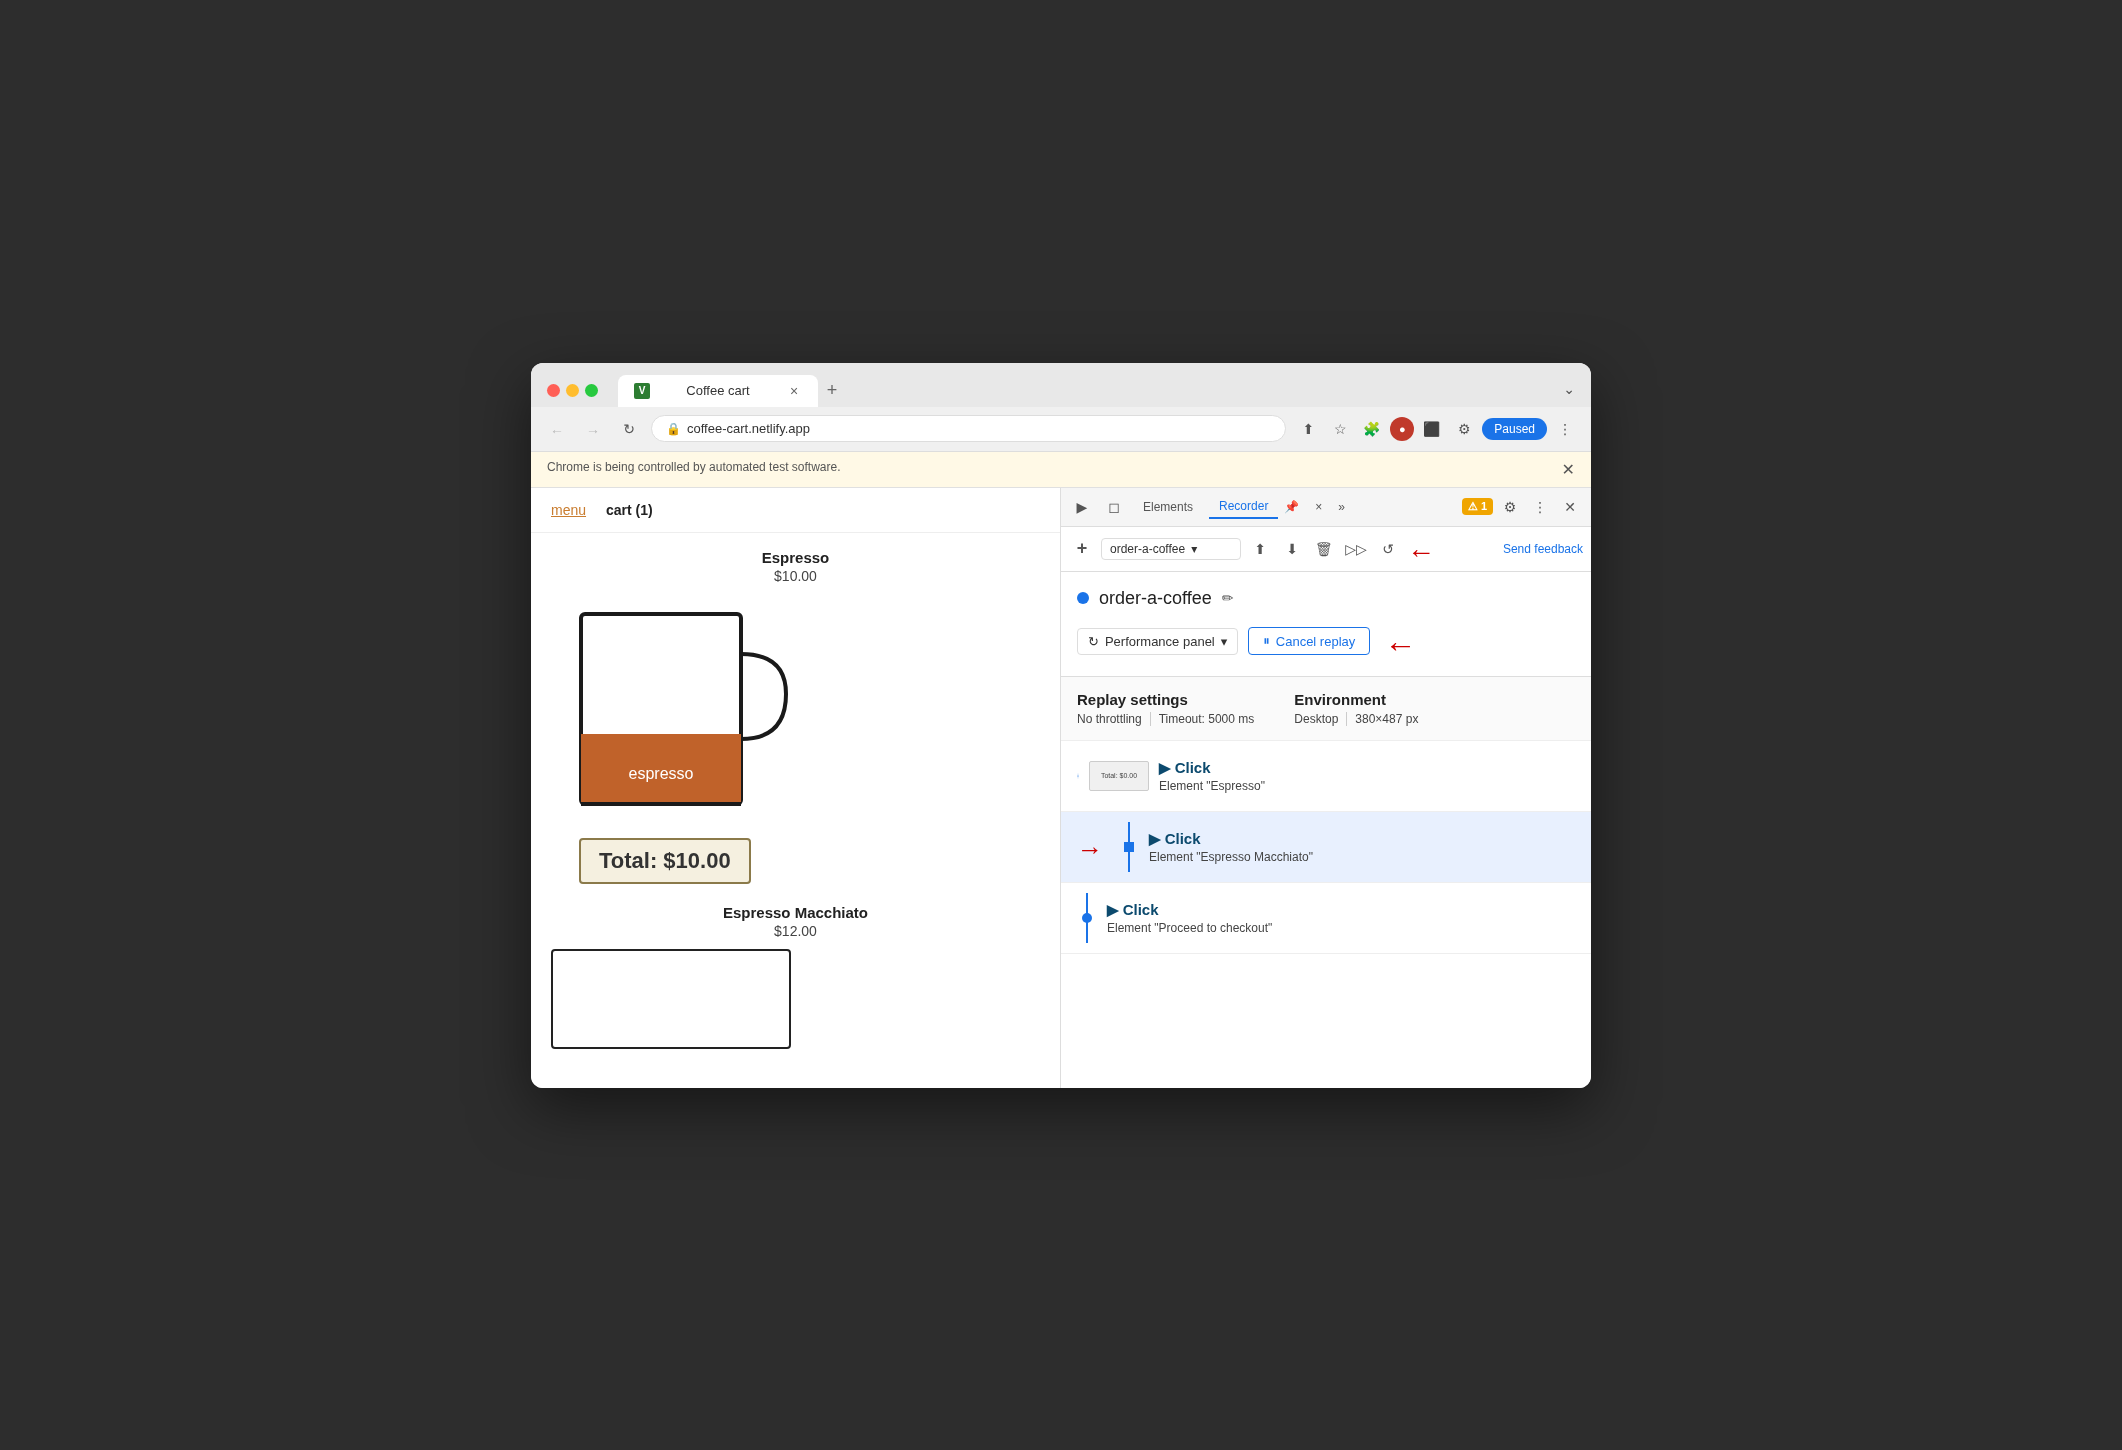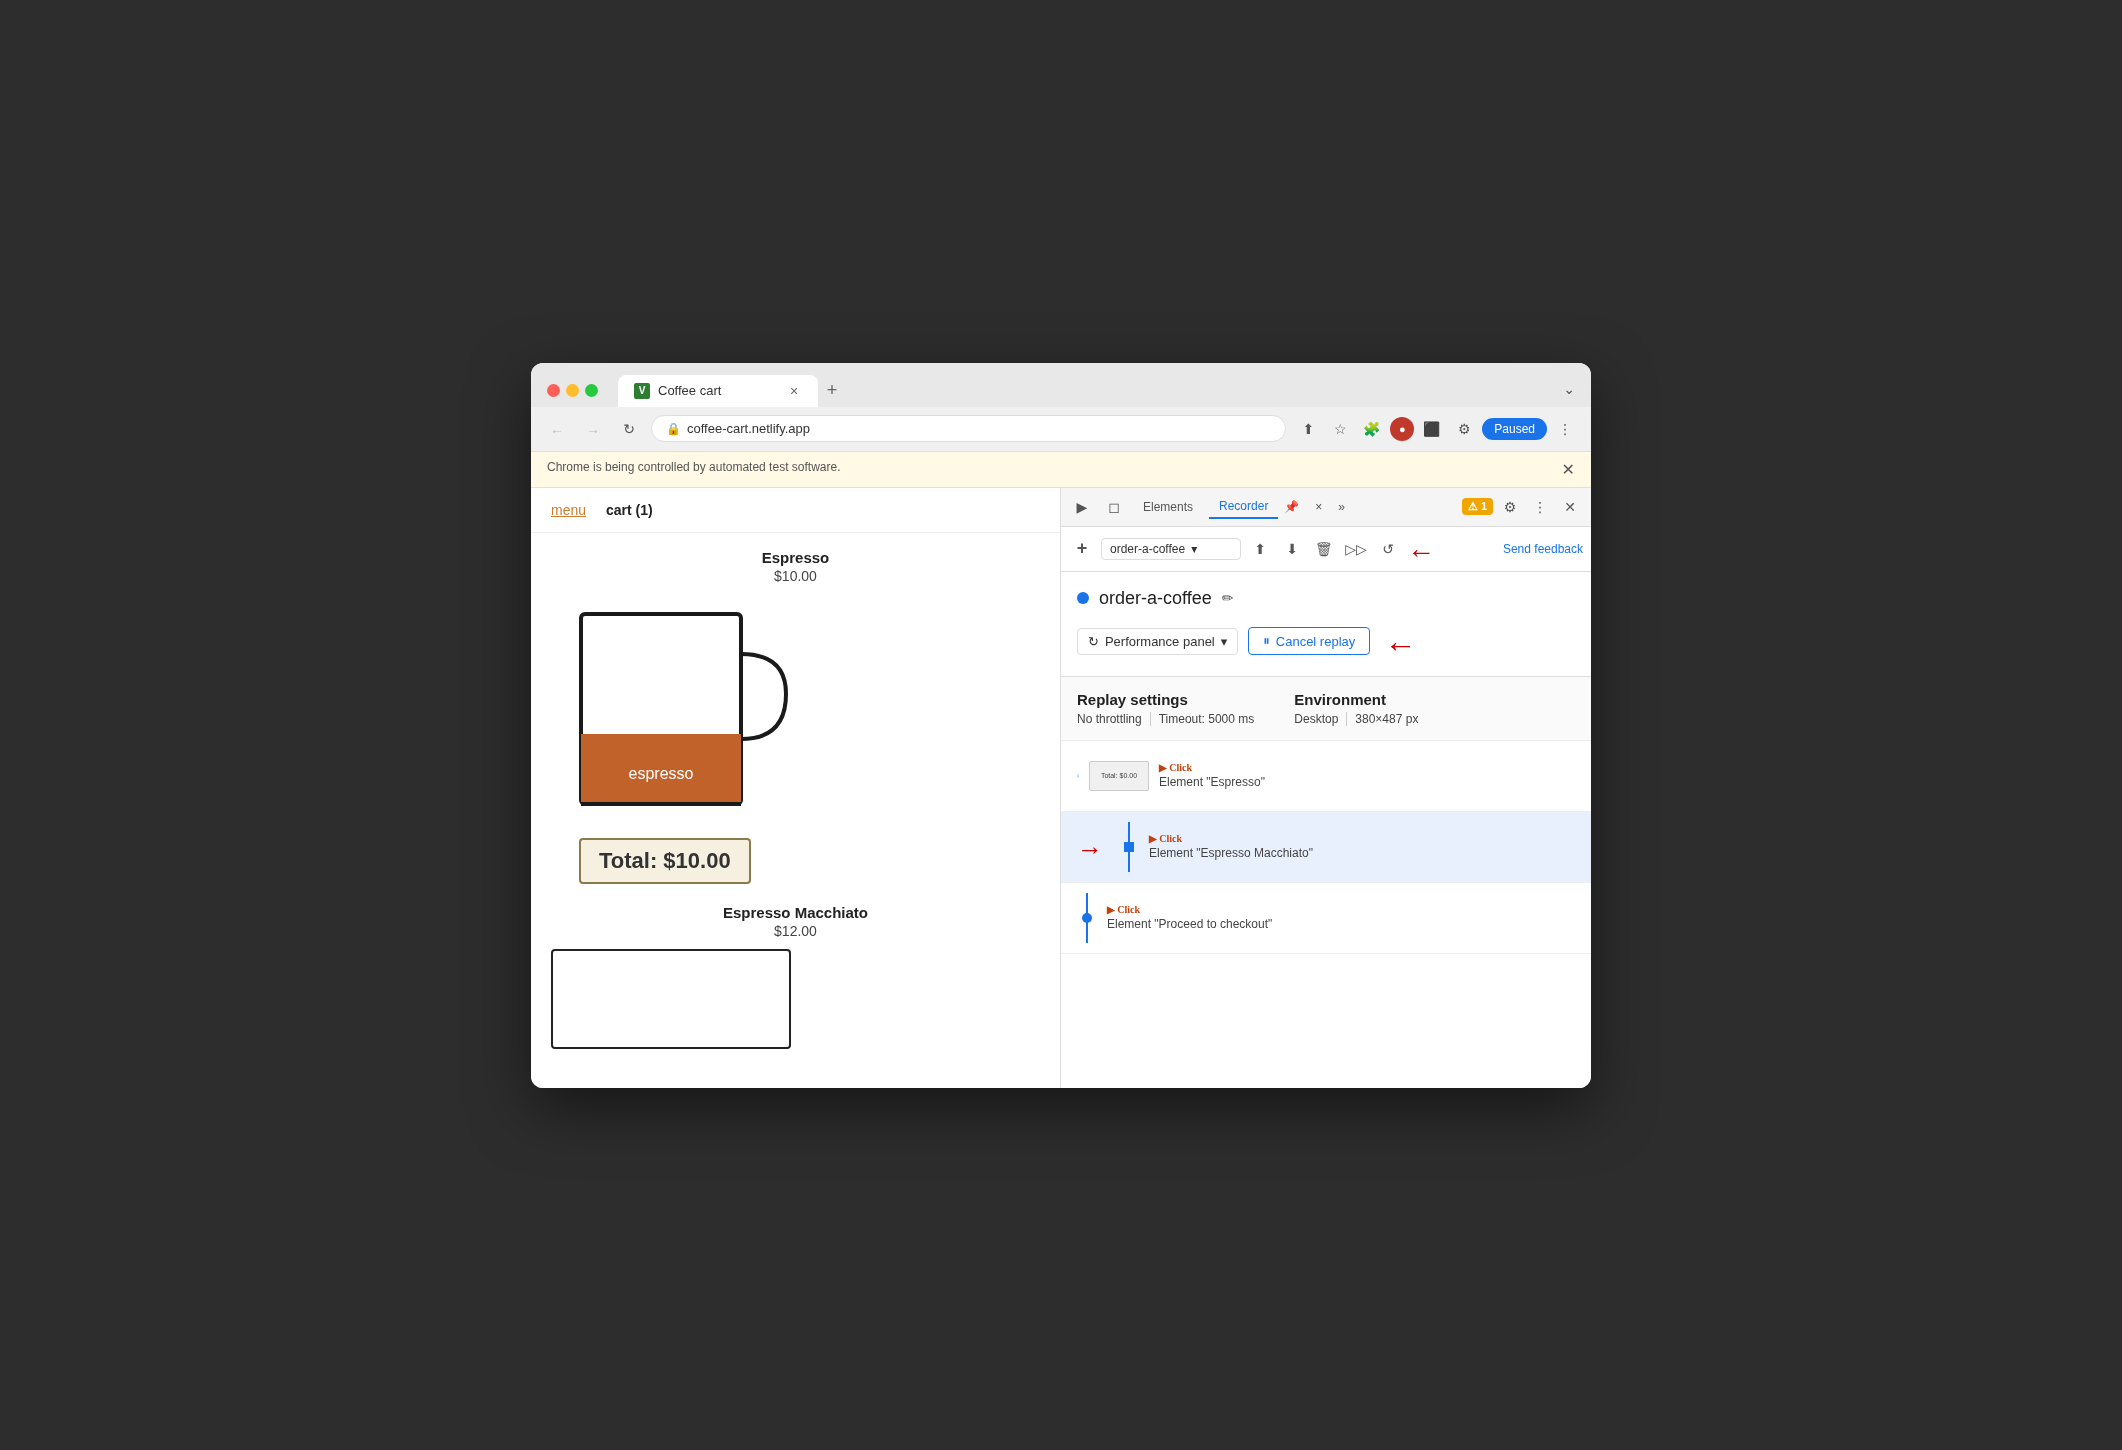--- a/index.html
+++ b/index.html
@@ -75,20 +75,21 @@
       align-items: center;
       justify-content: center;
       color: white;
       font-size: 10px;
       font-weight: bold;
     }
 
     .tab-title {
       flex: 1;
       font-size: 13px;
+      text-align: center;
     }
 
     .tab-close {
       cursor: pointer;
       color: #666;
       font-size: 14px;
       width: 16px;
       height: 16px;
       display: flex;
       align-items: center;
@@ -535,23 +536,22 @@
       color: #555;
       flex-shrink: 0;
     }
 
     .step-content {
       flex: 1;
     }
 
     .step-action {
       font-weight: 600;
-      font-size: 10px;
-      color: #c2410c;
-      font-family: Liberation Serif, serif;
+      font-size: 15px;
+      color: #0c4a6e;
     }
 
     .step-element {
       font-size: 12px;
       color: #444;
       margin-top: 2px;
     }
   </style>
 </head>
 <body>

